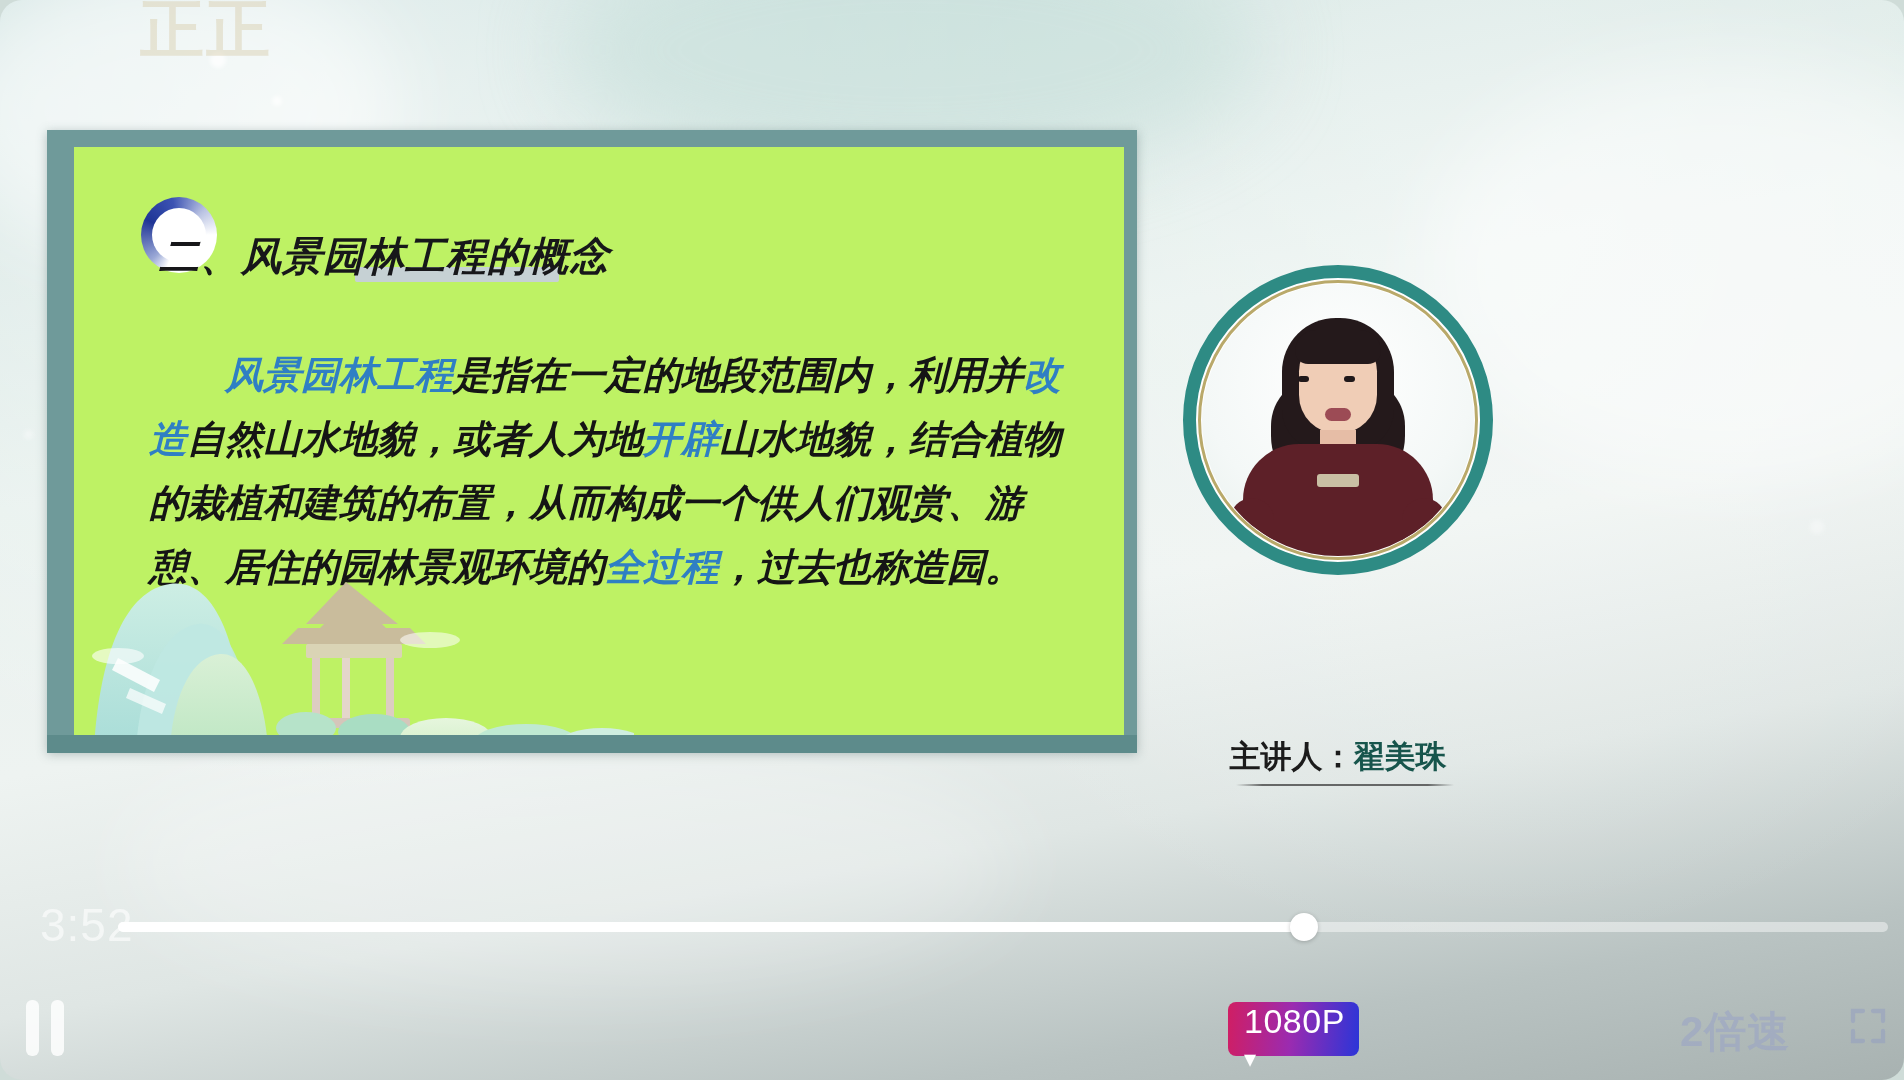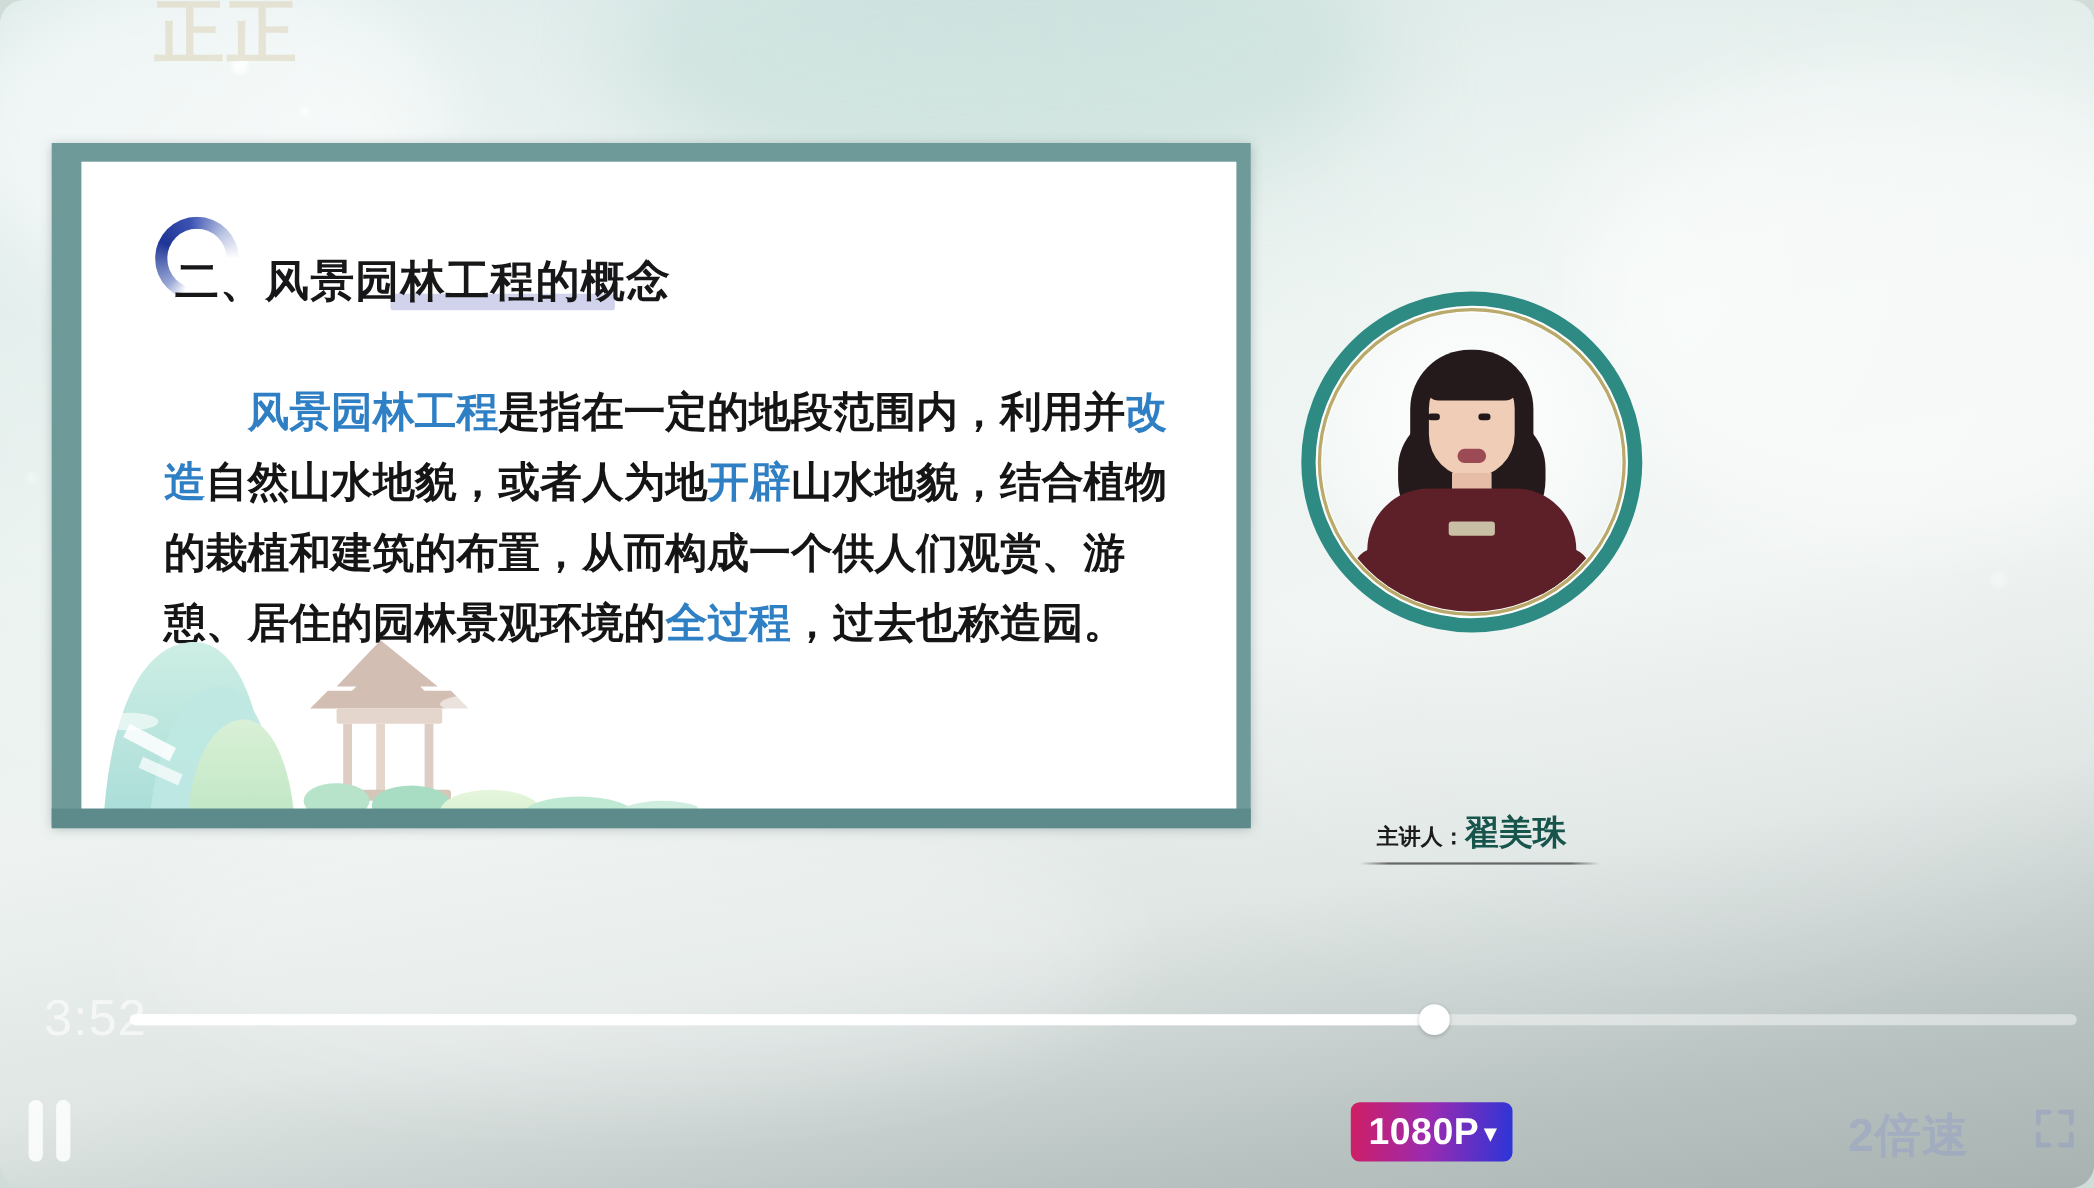--- a/index.html
+++ b/index.html
@@ -39,21 +39,21 @@
     position:absolute; left:47px; top:130px; width:1090px; height:622px;
     background:#6f9a9a;
     box-shadow:0 2px 10px rgba(60,90,90,.35);
   }
   #slide-outer-bottom{
     position:absolute; left:47px; top:735px; width:1090px; height:18px;
     background:#5d8b8b;
   }
   #slide-inner{
     position:absolute; left:27px; top:17px; right:13px; bottom:5px;
-    background:#ffffff; overflow:hidden;
+    background:#bef264; overflow:hidden;font-style:italic;
   }
 
   
   #title-wrap{ position:absolute; left:85px; top:74px; height:70px; }
   #title-arc{
     position:absolute; left:-18px; top:-24px; width:76px; height:76px;
     border-radius:50%;
     border:11px solid transparent;
     background:
       linear-gradient(#fff,#fff) padding-box,
@@ -117,21 +117,21 @@
            width:36px; height:26px; background:#e6bda6; }
   .p-arm{ position:absolute; top:214px; width:44px; height:96px; background:#5d2028; border-radius:22px; }
   .p-arm.l{ left:28px; } .p-arm.r{ right:28px; }
   .p-badge{ position:absolute; left:50%; top:190px; transform:translateX(-50%);
             width:42px; height:13px; background:#c9bfa4; border-radius:3px; }
 
   #pres-name{
     position:absolute; left:1183px; top:736px; width:310px;
     text-align:center; white-space:nowrap;
   }
-  #pres-name .lbl{ font-size:20px; font-weight:700; color:#1b1b1b; }
+  #pres-name .lbl{ font-size:31px; font-weight:700; color:#1b1b1b; }
   #pres-name .nm{ font-size:31px; font-weight:700; color:#17554c; }
   #pres-underline{
     position:absolute; left:1236px; top:784px; width:218px; height:2px;
     background:linear-gradient(90deg, rgba(60,60,60,0) 0%, rgba(60,60,60,.75) 12%, rgba(60,60,60,.75) 88%, rgba(60,60,60,0) 100%);
   }
 
   
   #time-label{
     position:absolute; left:40px; top:898px;
     font-size:46px; font-weight:400; color:rgba(255,255,255,.60);
@@ -151,24 +151,24 @@
   }
   #play-pause{
     position:absolute; left:26px; top:1000px; width:44px; height:56px;
     display:flex; gap:12px; align-items:center;
   }
   #play-pause .bar{ width:13px; height:56px; background:rgba(255,255,255,.82); border-radius:6px; }
 
   #quality-badge{
     position:absolute; left:1228px; top:1002px; height:54px;
     padding:0 14px 0 16px;
-    display:flex; align-items:center; gap:4px;
+    display:flex; align-items:flex-start; gap:4px;
     border-radius:8px;
     background:linear-gradient(95deg,#d01e63 0%,#9b2bb0 48%,#2b35d8 100%);
-    color:#ffffff; font-size:34px; font-weight:700; letter-spacing:.5px;
+    color:#ffffff; font-size:34px; font-weight:400; letter-spacing:.5px;flex-direction:column;
   }
   #quality-badge .chev{ font-size:24px; line-height:1; transform:translateY(2px); }
 
   #speed-label{
     position:absolute; left:1680px; top:1004px;
     font-size:42px; font-weight:700; color:rgba(150,160,200,.50);
     letter-spacing:1px; white-space:nowrap;
   }
   #fullscreen-icon{
     position:absolute; left:1848px; top:1006px; width:40px; height:40px;

